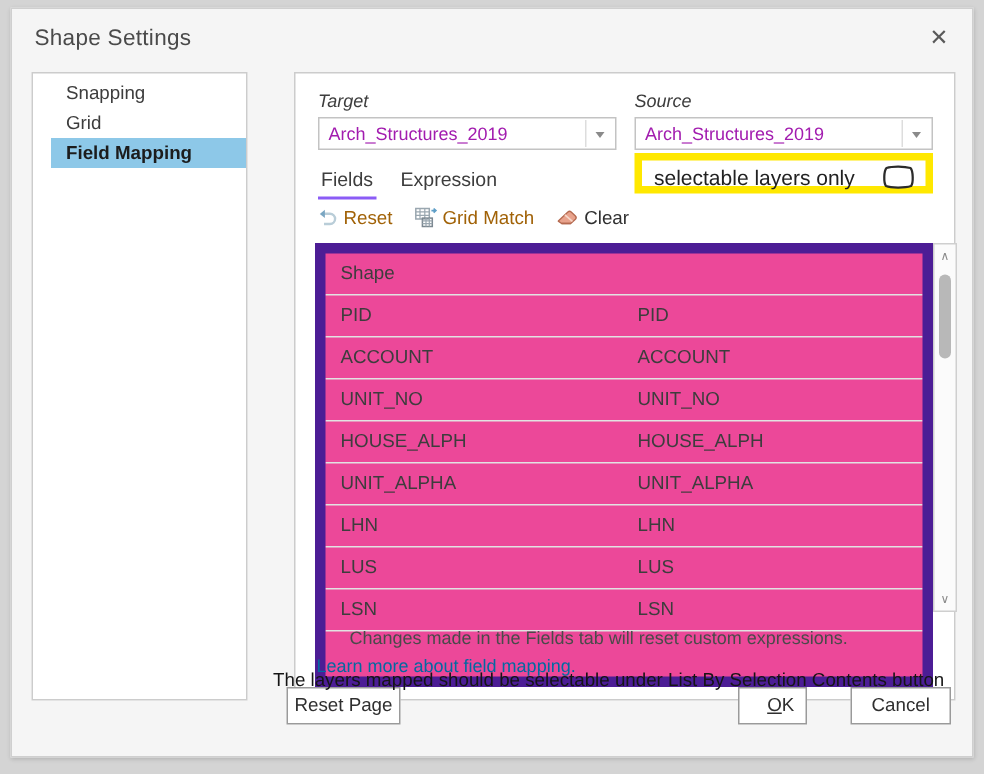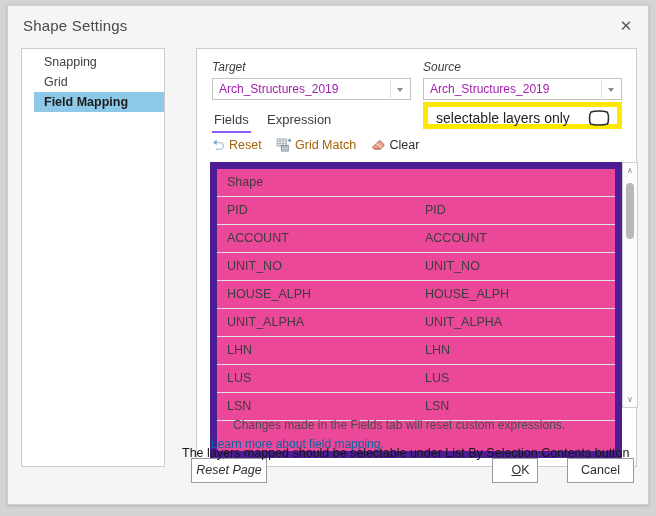--- a/index.html
+++ b/index.html
@@ -317,21 +317,21 @@
     background: #ffffff;
     border: 1px solid #9a9a9a;
     box-sizing: border-box;
     font-size: 12.5px;
     color: #2f2f2f;
     text-align: center;
     line-height: 23px;
     cursor: pointer;
     font-family: "Liberation Sans", sans-serif;
   }
-  #btn-reset-page { left: 183px; top: 12px; width: 76px; font-style: italic; }
+  #btn-reset-page { left: 183px; top: 12px; width: 76px; }
   #btn-ok     { left: 484px; top: 12px; width: 46px; padding-left: 11px; }
   #btn-cancel { left: 559px; top: 12px; width: 67px; }
   .u { text-decoration: underline; }
 </style>
 </head>
 <body>
 
 <div id="dialog">
 
   <div id="titlebar">

